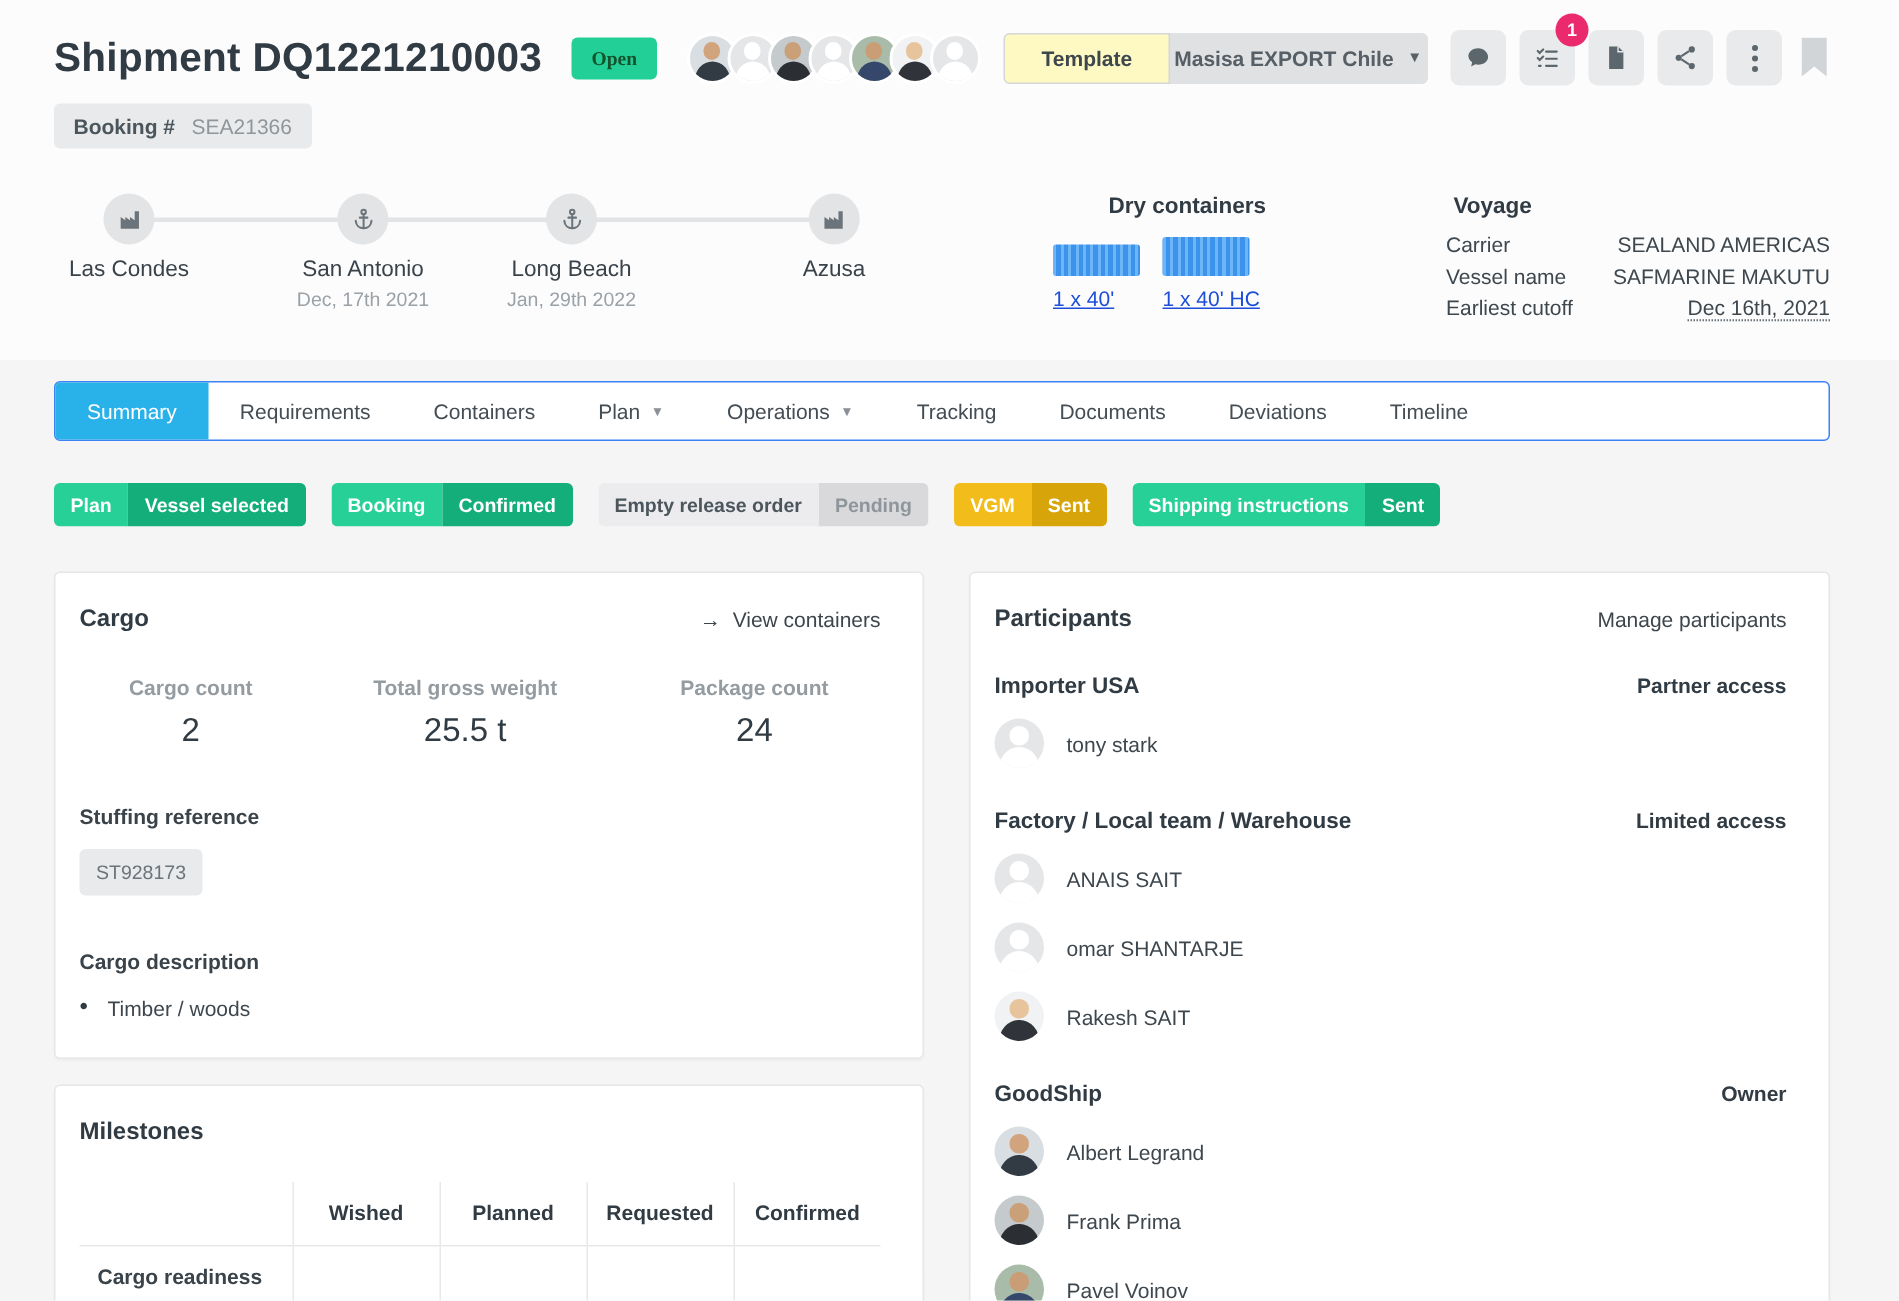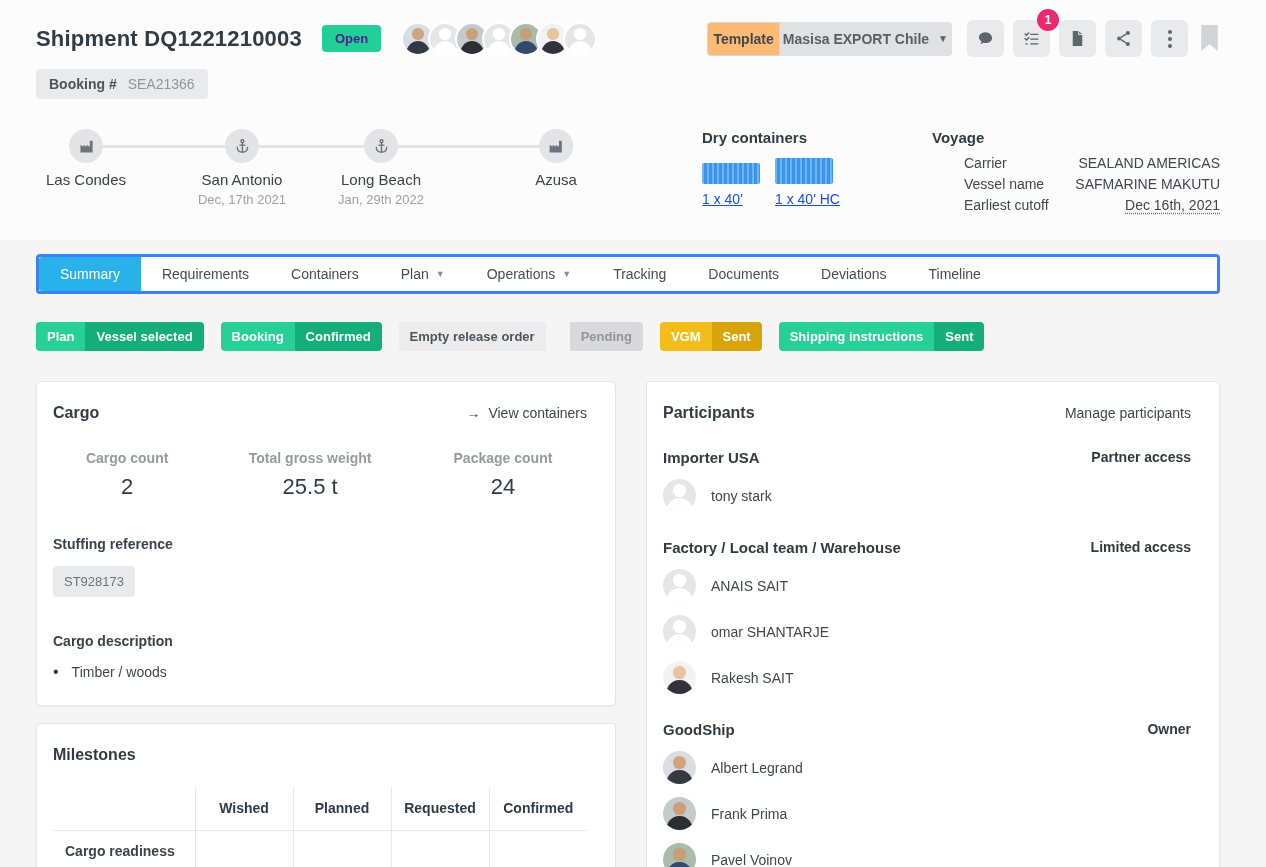--- a/index.html
+++ b/index.html
@@ -5,41 +5,41 @@
   * { box-sizing: border-box; margin: 0; padding: 0; }
   html,body { width:1266px; height:867px; overflow:hidden; }
   body {
     font-family: "Liberation Sans", sans-serif;
     background:#f5f5f6;
     color:#3e474e;
   }
   
   .header-section { background:#fcfcfd; padding:20px 46px 24px 36px; }
   .hrow1 { display:flex; align-items:center; }
-  .page-title { font-size:22px; font-weight:700; color:#313b43; letter-spacing:.2px; }
-  .open-badge { margin-left:20px; background:#22cf96; color:#4c1d95; font-size:13px; font-weight:700;
-    padding:6px 13px; border-radius:4px; }
+  .page-title { font-size:27px; font-weight:700; color:#313b43; letter-spacing:.2px; }
+  .open-badge { margin-left:20px; background:#22cf96; color:#14532d; font-size:13px; font-weight:700;
+    padding:6px 13px; border-radius:4px;font-family:Liberation Serif, serif; }
   .avatars { display:flex; margin-left:20px; }
   .avatar { width:34px; height:34px; border-radius:50%; border:2px solid #fff; margin-left:-7px;
     position:relative; overflow:hidden; background:var(--bg,#e5e6e8); flex:none; }
   .avatar:first-child { margin-left:0; }
   .person::before { content:""; position:absolute; width:38%; height:38%; border-radius:50%;
     top:16%; left:31%; background:var(--head,#fff); }
   .person::after { content:""; position:absolute; width:80%; height:52%; left:10%; bottom:-10%;
     border-radius:50% 50% 0 0 / 85% 85% 0 0; background:var(--body,#fff); }
   .av-placeholder { --bg:#e5e6e8; --head:#fff; --body:#fff; }
   .av-photo1 { --bg:#d9dee2; --head:#d2a47e; --body:#323b44; }
   .av-photo2 { --bg:#c5cacd; --head:#c9a078; --body:#2b2e33; }
   .av-photo3 { --bg:#a9bba9; --head:#c99e76; --body:#35486b; }
   .av-cartoon { --bg:#f1f2f3; --head:#e7c49c; --body:#30343a; }
 
   .header-actions { margin-left:auto; display:flex; align-items:center; gap:9px; }
   .template-group { display:flex; margin-right:6px; }
-  .btn-template { background:#fdba74; border:1px solid #d4d6d8; border-radius:4px 0 0 4px;
-    padding:8px 5px; font-weight:700; font-size:14px; color:#3e474e; cursor:pointer; }
+  .btn-template { background:#fef9c3; border:1px solid #d4d6d8; border-radius:4px 0 0 4px;
+    padding:8px 24px; font-weight:700; font-size:14px; color:#3e474e; cursor:pointer; }
   .btn-dropdown { background:#dfe1e3; border:1px solid #dfe1e3; border-left:none; border-radius:0 4px 4px 0;
     padding:8px 3px; font-weight:700; font-size:14px; color:#565f66; display:flex; align-items:center; gap:9px; cursor:pointer; }
   .caret { font-size:10px; color:#596066; }
   .icon-btn { width:37px; height:37px; border-radius:6px; background:#e9eaeb; display:flex;
     align-items:center; justify-content:center; position:relative; cursor:pointer; border:none; }
   .count-badge { position:absolute; top:-11px; right:-9px; min-width:22px; height:22px; border-radius:50%;
     background:#ea2a6c; color:#fff; font-size:12px; font-weight:700; display:flex; align-items:center;
     justify-content:center; }
   .kebab { display:flex; flex-direction:column; gap:3px; }
   .kebab i { width:4px; height:4px; border-radius:50%; background:#5b666d; }
@@ -55,49 +55,49 @@
   .hrow3 { display:flex; margin-top:30px; }
   .route { position:relative; width:600px; height:82px; flex:none; }
   .route-line { position:absolute; top:16px; left:50px; width:470px; height:3px; background:#e3e4e6; }
   .route-node { position:absolute; top:0; transform:translateX(-50%); display:flex; flex-direction:column; align-items:center; }
   .route-circle { width:34px; height:34px; border-radius:50%; background:#e3e4e6; display:flex;
     align-items:center; justify-content:center; }
   .route-name { margin-top:8px; font-size:15px; color:#3a434a; white-space:nowrap; }
   .route-date { margin-top:4px; font-size:13px; color:#9aa1a7; white-space:nowrap; }
 
   .drycontainers { margin-left:66px; width:210px; flex:none; }
-  .section-title { font-size:15px; font-weight:700; color:#313b43; }
+  .section-title { font-size:15px; font-weight:700; color:#313b43;margin-left:37px; }
   .containers-row { display:flex; gap:15px; align-items:flex-end; margin-top:12px; }
   .container-item { display:flex; flex-direction:column; }
   .container-bar { width:58px; border-radius:2px;
     background:repeating-linear-gradient(90deg,#6cb5f7 0 2px,#3b93ec 2px 5px); }
   .bar-std { height:21px; }
   .bar-hc { height:26px; }
   .container-label { margin-top:7px; font-size:14px; color:#1d4ed8; white-space:nowrap;text-decoration:underline; }
 
   .voyage { margin-left:auto; width:288px; flex:none; }
   .voyage-rows { margin-top:7px;margin-left:32px; }
   .voyage-row { display:flex; justify-content:space-between; font-size:14px; line-height:21px; color:#3e474e; }
   .u-dotted { text-decoration:underline dotted; text-underline-offset:3px; text-decoration-color:#6b747b; }
 
   
-  .tabbar { margin:14px 46px 0 36px; background:#fff; border:3px solid #3b82f6; border-radius:4px;
+  .tabbar { margin:14px 46px 0 36px; background:#fff; border:1px solid #3b82f6; border-radius:4px;
     display:flex; height:40px; align-items:stretch; }
   .tab { display:flex; align-items:center; gap:7px; padding:0 21px; font-size:14px; color:#454d54; cursor:pointer; }
   .tab.active { background:#29b1ea; color:#fff; border-radius:3px 0 0 3px; }
   .tab .caret { color:#8a9096; font-size:9px; }
 
   
   .badges-row { margin:28px 46px 0 36px; display:flex; gap:17px; }
   .sbadge { display:inline-flex; border-radius:4px; overflow:hidden; font-size:13px; font-weight:700; white-space:nowrap; }
   .sbadge .seg { padding:7px 11px; }
   .sbadge-green .seg-l { background:#26d097; color:#fff; }
   .sbadge-green .seg-r { background:#14ae7b; color:#fff; }
   .sbadge-gray .seg-l { background:#ececee; color:#4b555c; }
-  .sbadge-gray .seg-r { background:#d9d9db; color:#8f969b;margin-left:24px; }
+  .sbadge-gray .seg-r { background:#d9d9db; color:#8f969b; }
   .sbadge-yellow .seg-l { background:#f2bd1b; color:#fff; }
   .sbadge-yellow .seg-r { background:#d7a50a; color:#fff; }
 
   
   .content { margin:30px 46px 0 36px; display:flex; gap:30px; align-items:flex-start; }
   .col-left { width:580px; flex:none; display:flex; flex-direction:column; gap:17px; }
   .col-right { flex:1; }
   .card { background:#fff; border:1px solid #e5e6e8; border-radius:4px;
     box-shadow:0 1px 2px rgba(0,0,0,.03); padding:22px 28px 24px 16px; }
   .card-head { display:flex; align-items:center; justify-content:space-between; }

